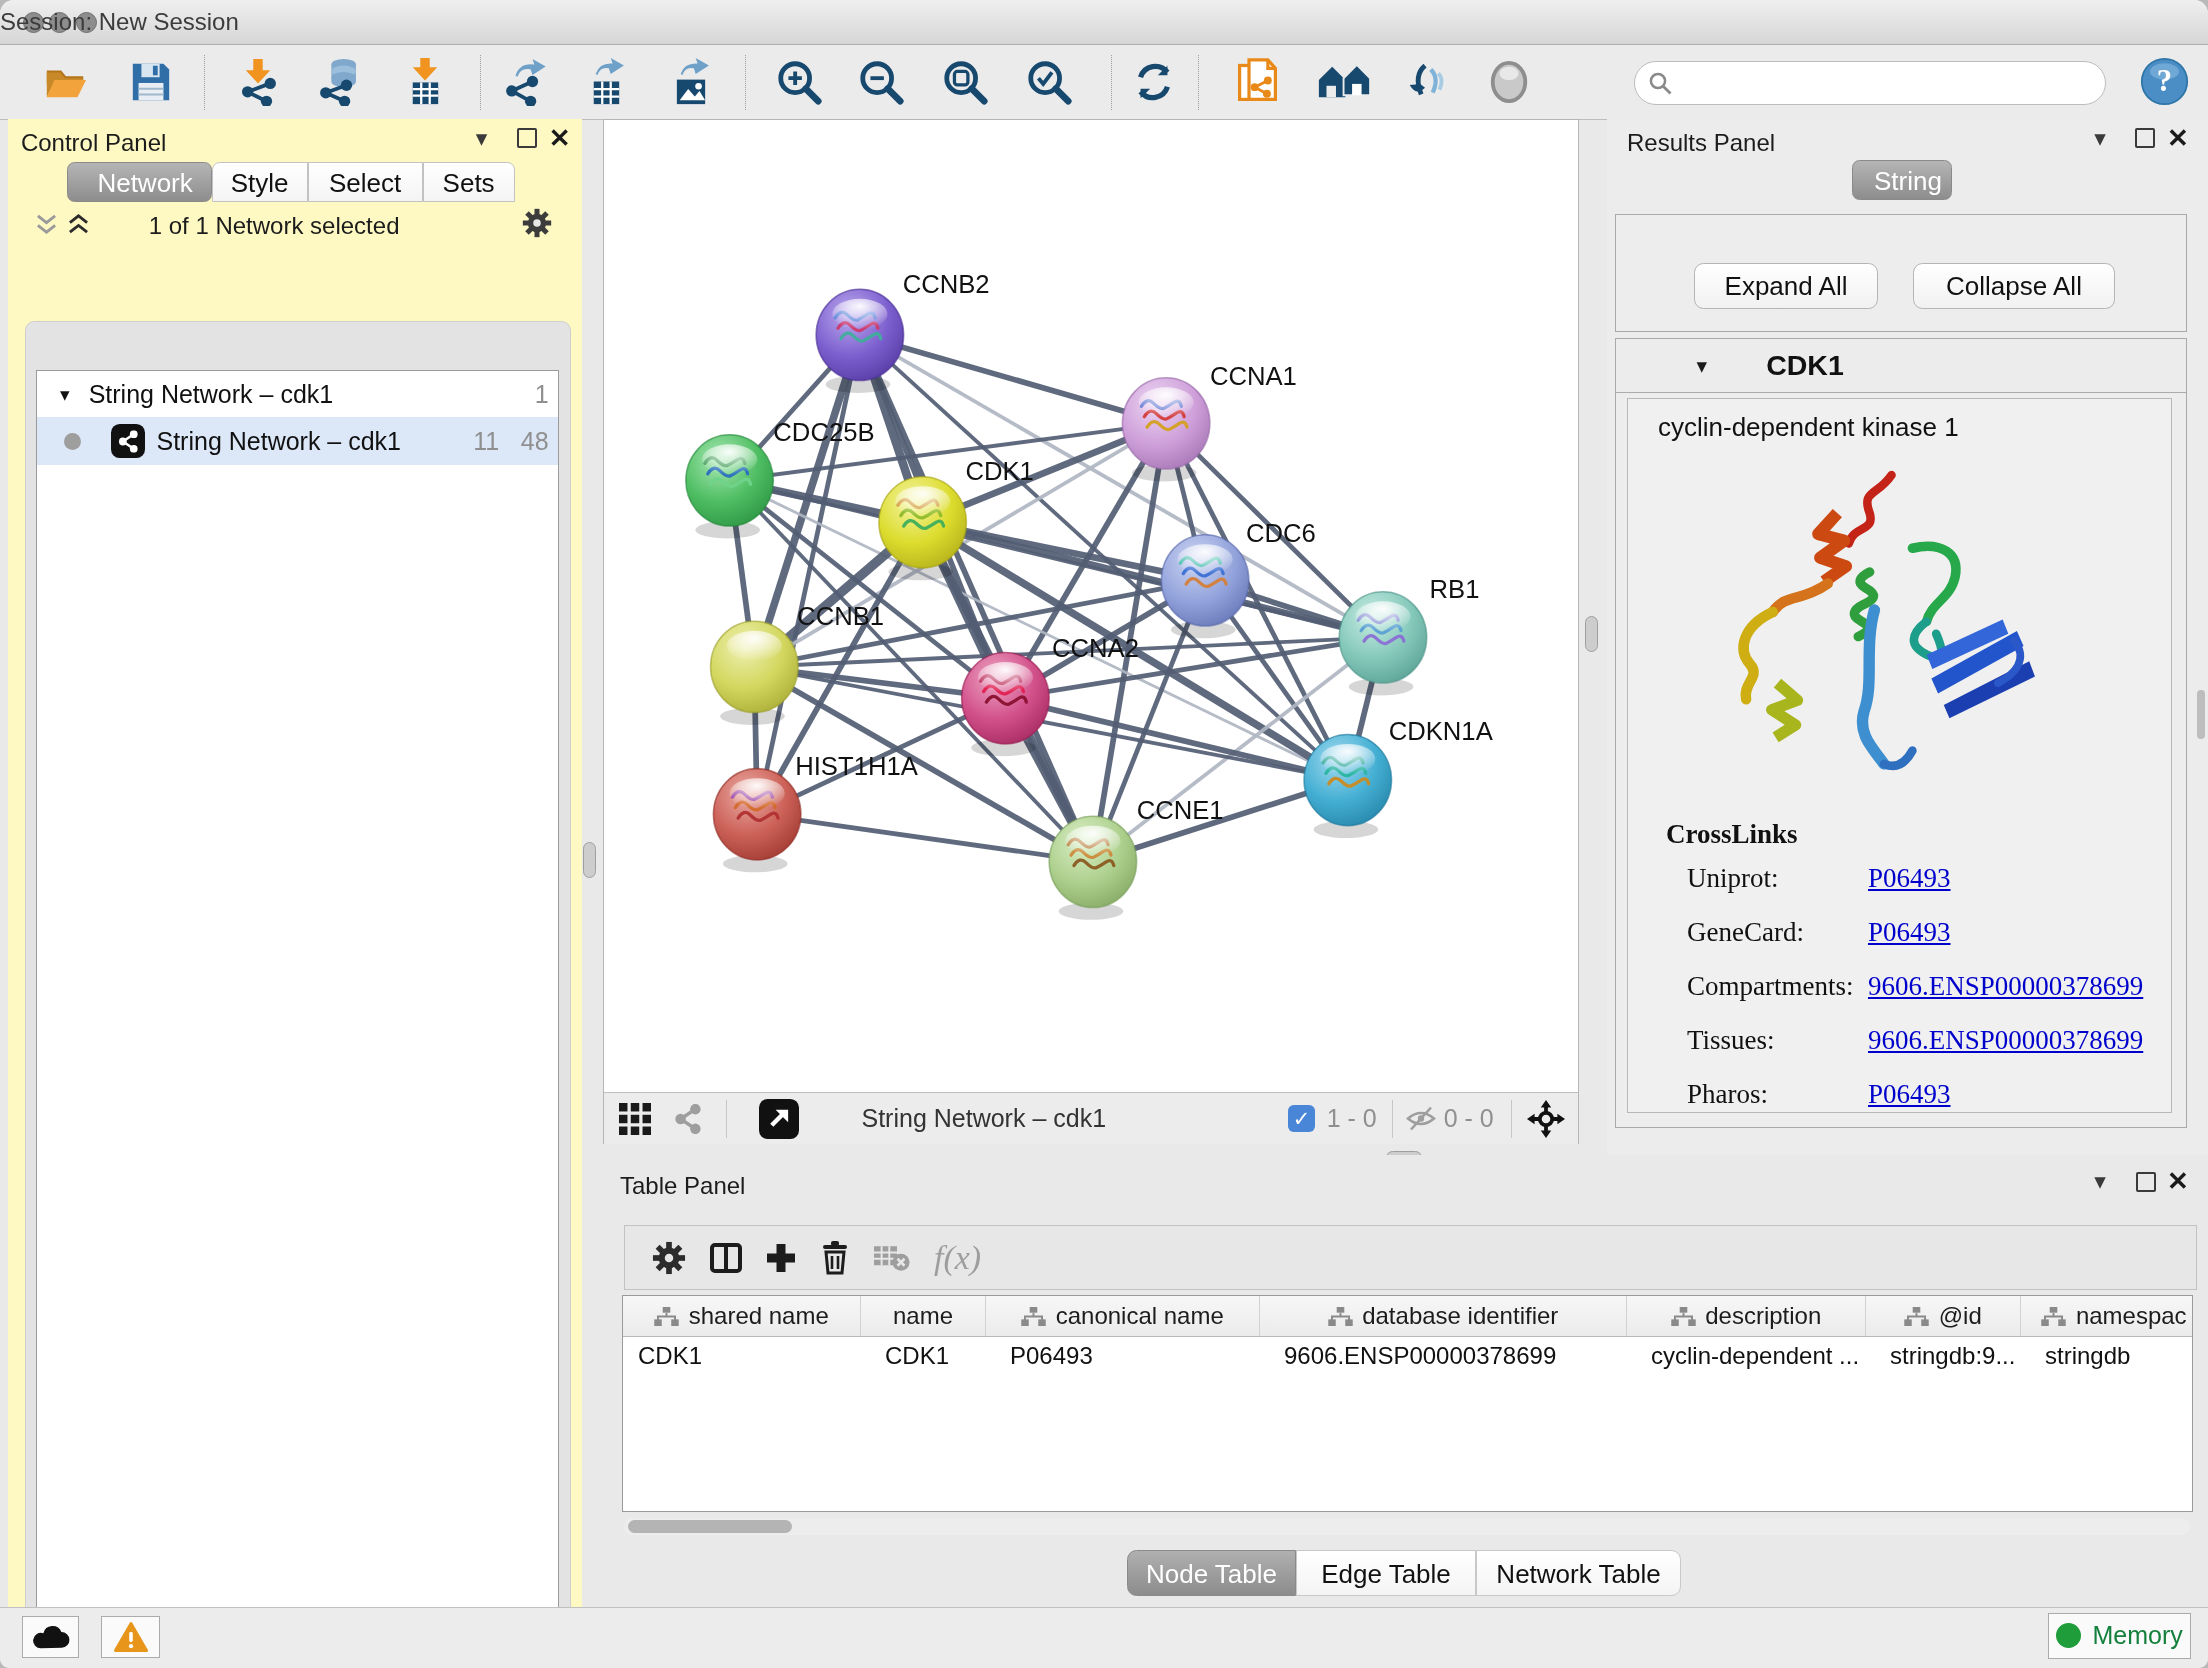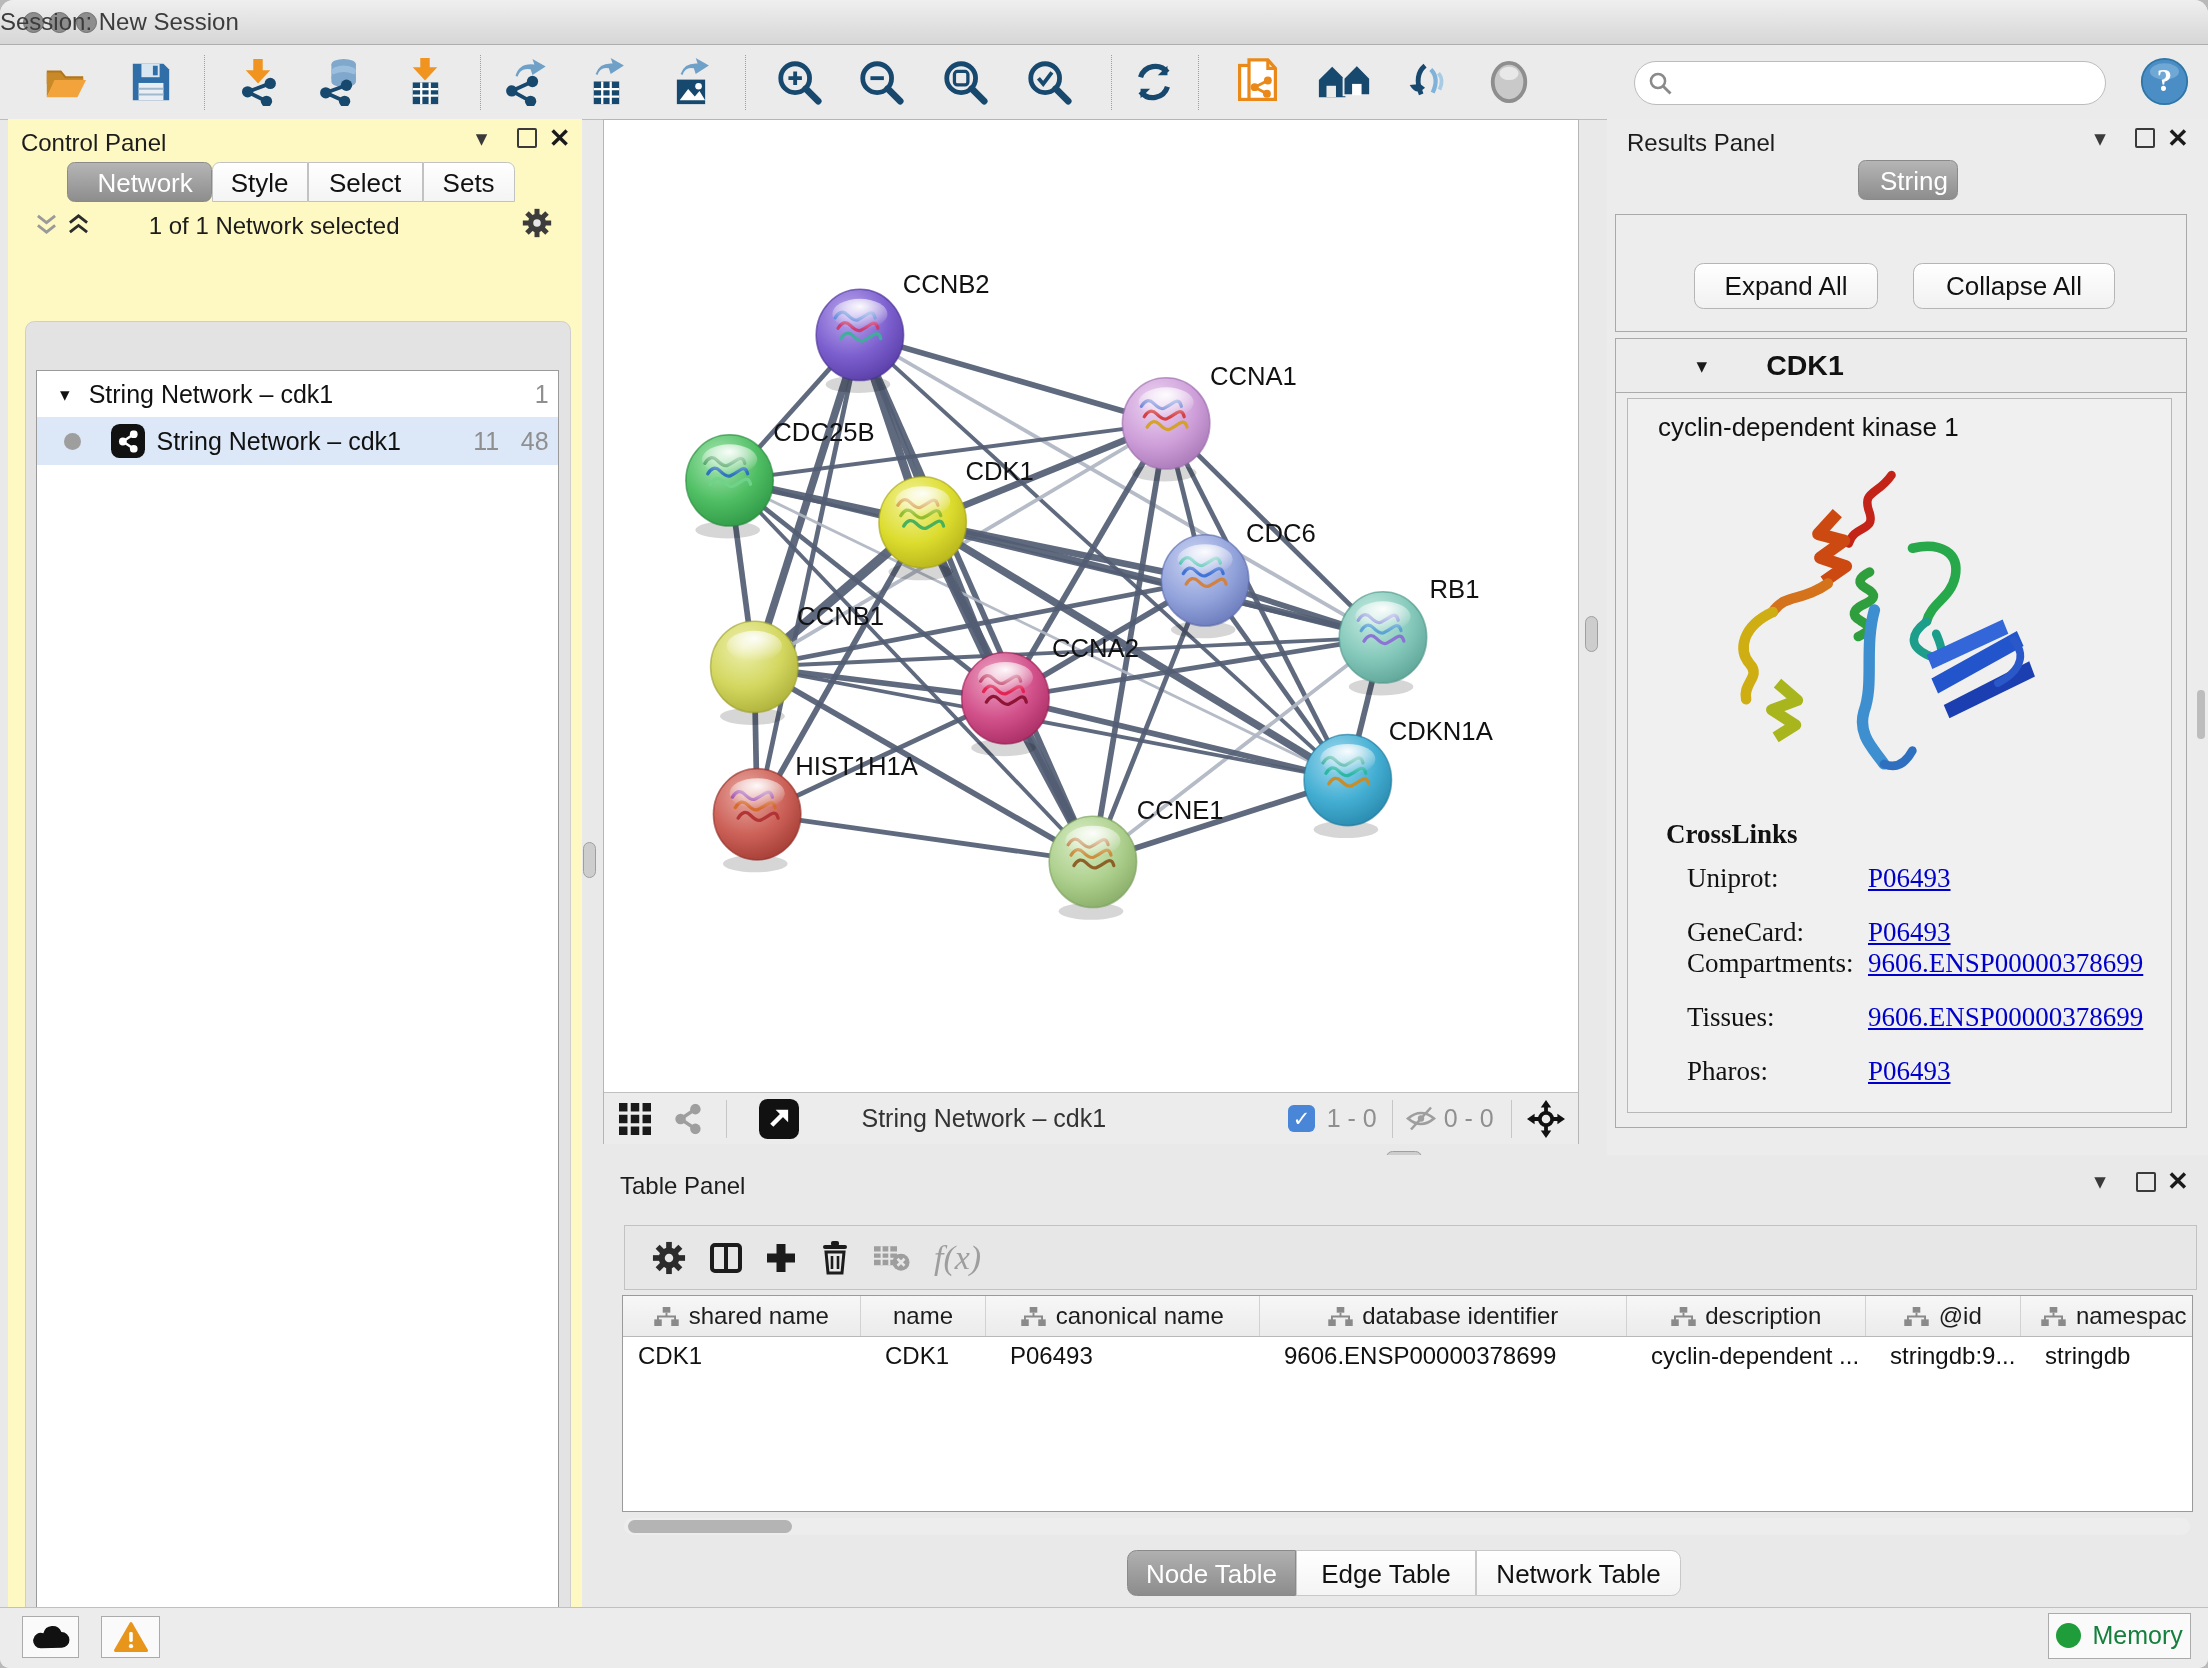--- a/index.html
+++ b/index.html
@@ -612,21 +612,21 @@
         <span class="menu-arrow">▾</span>
       </div>
     <div class="pctl" style="left:521px;width:34px">
         <span class="float-sq"></span>
       </div>
     <div class="pctl" style="left:554px;width:34px">
         <span class="close-x">✕</span>
       </div>
 
     <div class="resbox" style="left:7.6px;top:95px;width:570px;height:116px"></div>
-    <div class="tab sel abs" style="left:251px;top:41px;width:100px;border-radius:7.6px">String</div>
+    <div class="tab sel abs" style="left:245px;top:41px;width:100px;border-radius:7.6px">String</div>
     <div class="btn abs" style="left:87px;top:144px;width:182px;height:44px">Expand All</div>
     <div class="btn abs" style="left:306px;top:144px;width:200px;height:44px">Collapse All</div>
 
     <div class="resbox" style="left:7.6px;top:219px;width:570px;height:788px">
       <div class="abs" style="left:0;top:0;width:100%;height:53px;background:#ececec;border-bottom:1px solid #ababab;display:flex;align-items:center">
         <span style="margin-left:81px;font-size:21px;color:#1a1a1a">▾</span>
         <span style="margin-left:59px;font-size:28.5px;font-weight:bold;color:#111">CDK1</span>
       </div>
       <div class="abs" style="left:11.4px;top:59px;width:543px;height:713px;background:#f0f0f0;border:1px solid #b8b8b8">
         <div class="abs" style="left:30px;top:13.3px;font-size:26px;color:#111">cyclin-dependent kinase 1</div>
@@ -645,21 +645,21 @@
           <polygon points="270,260 360,214 366,230 276,274" fill="#1b3fb0"></polygon>
           <path d="M344,192 C360,212 344,228 327,237" stroke="#2a58c8" stroke-width="8" fill="none" stroke-linecap="round"></path>
           <path d="M207,322 q18,8 30,-14" stroke="#2e6fc0" stroke-width="9" fill="none" stroke-linecap="round"></path>
         </svg>
         <div class="xl abs" style="left:38px;top:420px;font-weight:bold">CrossLinks</div>
         <div id="crosslinks" class="abs" style="left:59px;top:464px;width:457px">
             <div class="xl" style="display: flex; margin-bottom: 23px;">
               <span style="width: 181px;">Uniprot:</span>
               <a href="#">P06493</a>
             </div>
-            <div class="xl" style="display: flex; ">
+            <div class="xl" style="display: flex; margin-bottom: 23px;">
               <span style="width: 181px;">GeneCard:</span>
               <a href="#">P06493</a>
             </div>
             <div class="xl" style="display: flex; margin-bottom: 23px;">
               <span style="width: 181px;">Compartments:</span>
               <a href="#">9606.ENSP00000378699</a>
             </div>
             <div class="xl" style="display: flex; margin-bottom: 23px;">
               <span style="width: 181px;">Tissues:</span>
               <a href="#">9606.ENSP00000378699</a>

